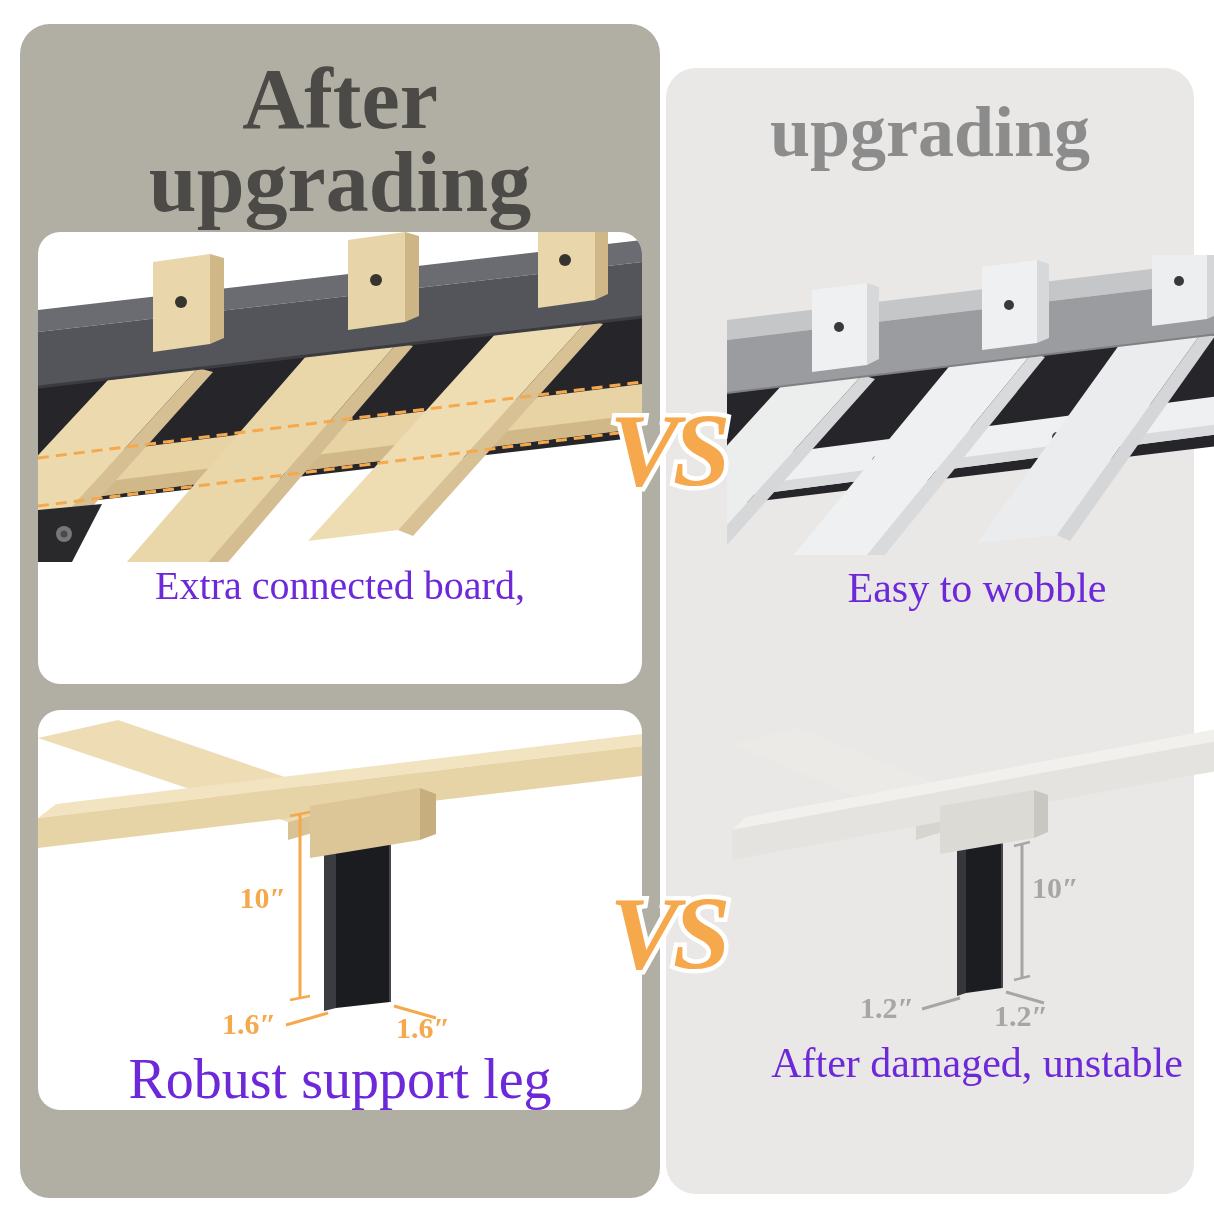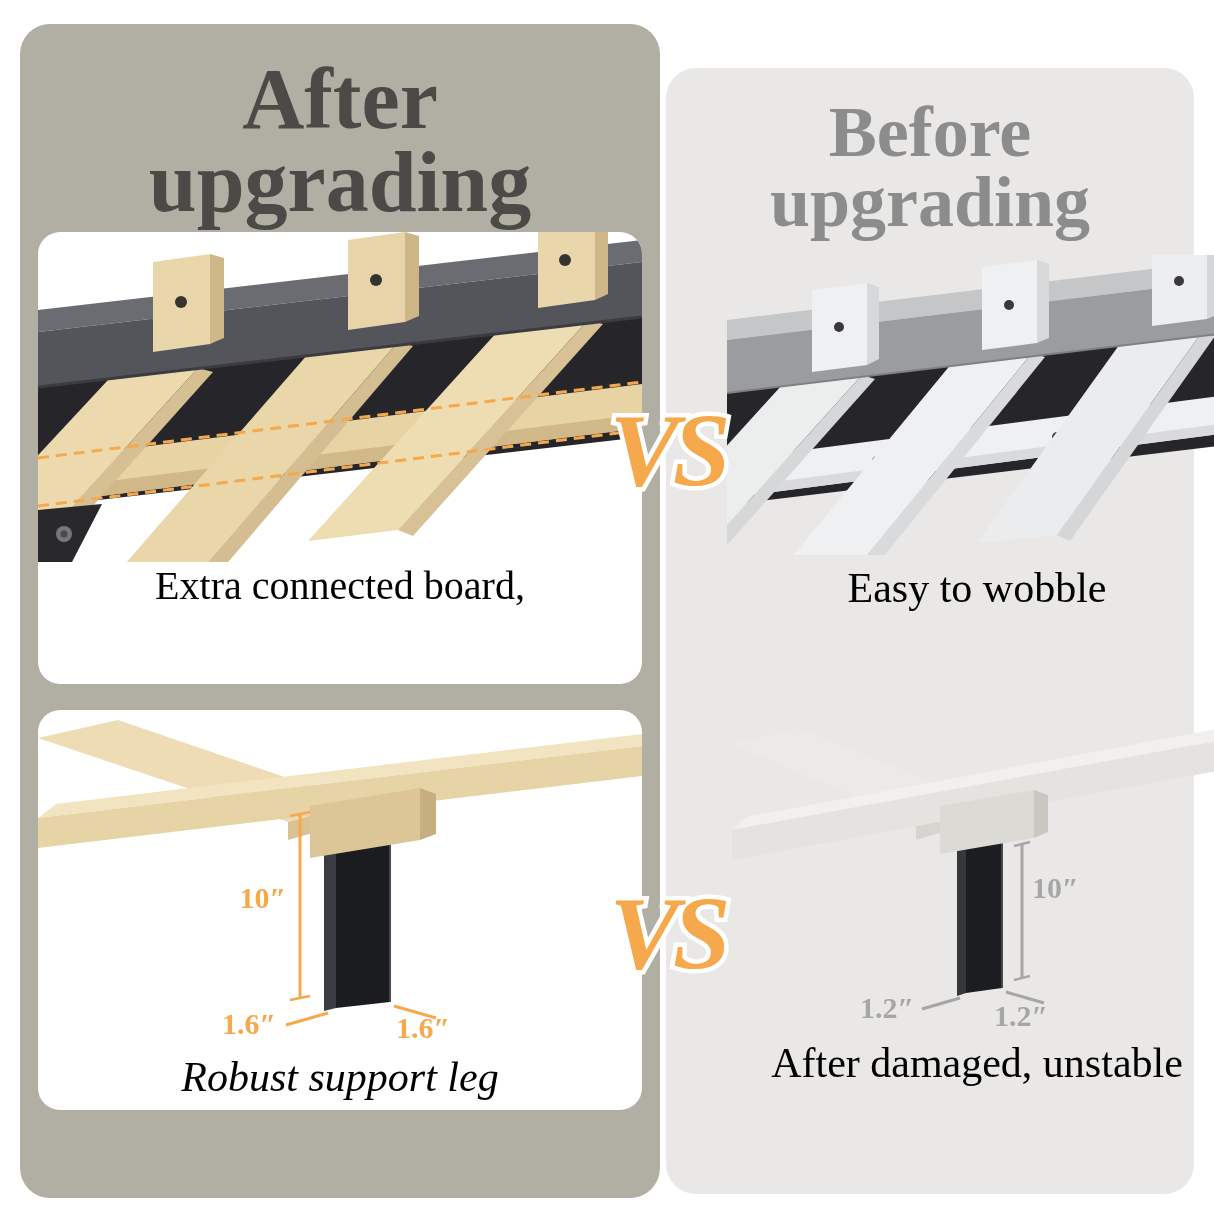--- a/index.html
+++ b/index.html
@@ -18,22 +18,22 @@
   .title { text-align:center; font-weight:bold; line-height:0.97; }
   .title .line { display:block; }
   .title-after  { margin-top:34px; font-size:86px; color:var(--after-title,#4b4a47); }
   .title-before { margin-top:30px; font-size:72px; color:var(--before-title,#8c8c8c); }
 
   .card { position:absolute; left:18px; width:604px; background:#ffffff; border-radius:22px; overflow:hidden; }
   .card-board { top:208px; height:452px; }
   .card-leg   { top:686px; height:400px; }
   .card svg { display:block; }
 
-  .caption { text-align:center; font-size:40px; color:#000000; line-height:1.12; margin-top:2px; }
-  .card-leg .caption { font-size:42px; margin-top:14px;font-style:italic; }
+  .caption { text-align:center; font-size:40px; color:#6d28d9; line-height:1.12; margin-top:2px; }
+  .card-leg .caption { font-size:56px; margin-top:8px; }
 
   .figure { position:absolute; left:0; width:622px; text-align:center; }
   .figure-board { top:187px; }
   .figure-leg   { top:632px; }
   .figure svg { display:block; margin:0 auto; }
   .figure .caption { font-size:42px; margin-top:10px; }
 
   .vs { position:absolute; width:170px; height:130px; z-index:5; }
   .vs-top    { left:582px; top:385px; }
   .vs-bottom { left:582px; top:868px; }
@@ -139,21 +139,20 @@
         <text class="dim-label dim-after" x="248" y="198" text-anchor="end">10″</text>
         <text class="dim-label dim-after" x="238" y="324" text-anchor="end">1.6″</text>
         <text class="dim-label dim-after" x="358" y="328" text-anchor="start">1.6″</text>
       </svg>
       <div class="caption">Robust support leg</div>
     </div>
   </section>
 
   <section class="panel panel-before">
     <h1 class="title title-before">
-      <span class="line">Before</span>
       <span class="line">upgrading</span>
     </h1>
 
     <div class="figure figure-board">
       <svg viewBox="0 0 500 300" width="500" height="300">
         <g>
           <polygon points="0,135 500,75 500,190 0,250" fill="#26262a"></polygon>
         </g>
         <g>
           <polygon points="0,205 500,140 500,178 0,243" fill="#eff0f2"></polygon>

